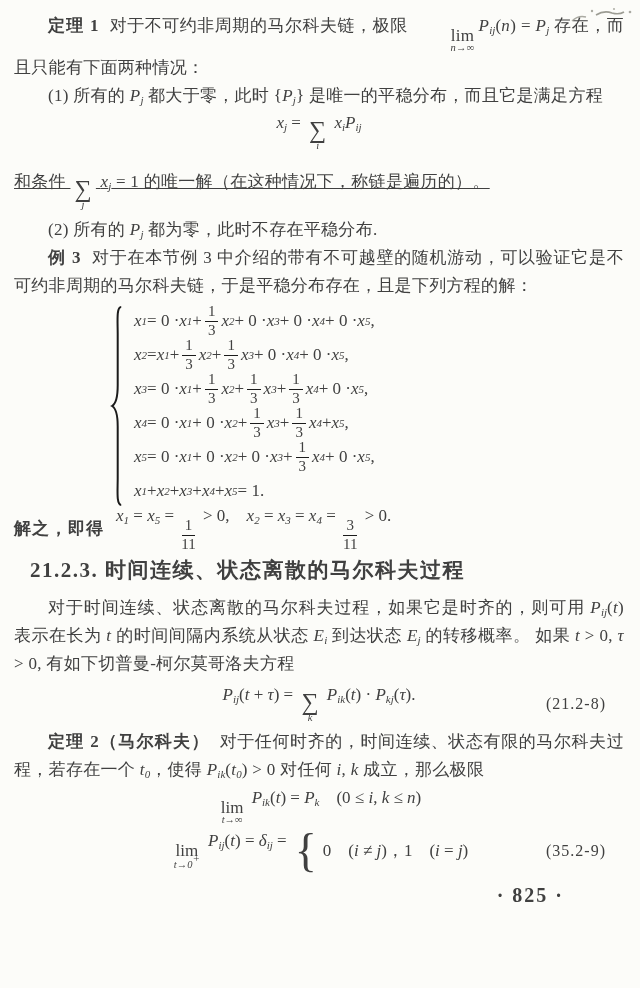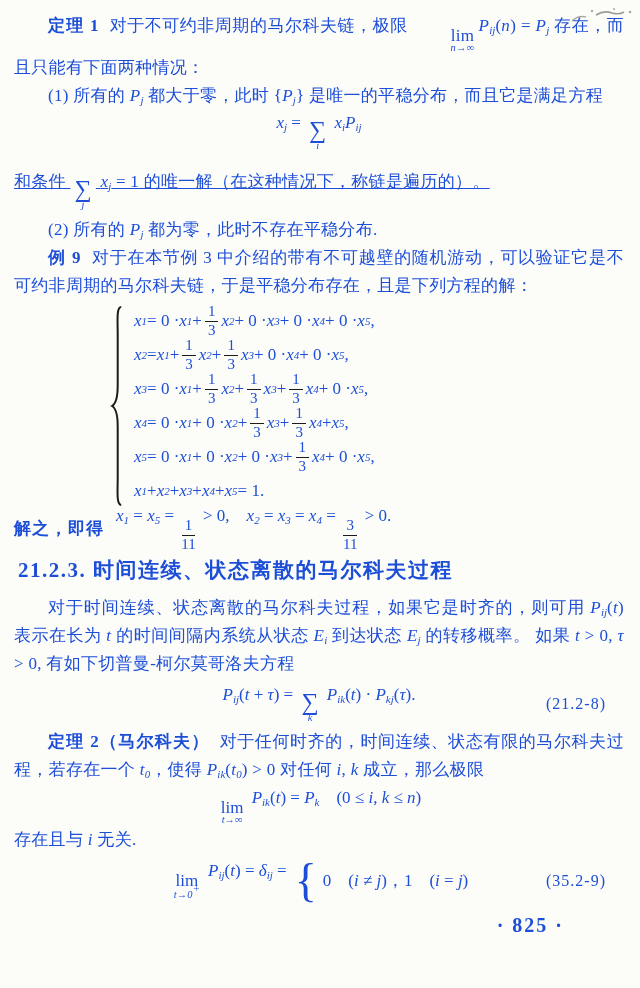--- a/index.html
+++ b/index.html
@@ -6,21 +6,21 @@
   body{
     width:640px;height:988px;
     background:#e9e9e6;
     font-family:"Liberation Serif","DejaVu Serif",serif;
   }
   .page{
     position:relative;
     width:640px;height:988px;
     box-sizing:border-box;
     background:#fcfcf9;
-    color:#1d4ed8;
+    color:#404040;
     padding:12px 16px 0 14px;
     overflow:hidden;
   }
   .para{font-size:17px;line-height:28px;text-align:justify;margin:0;letter-spacing:.3px;}
   .ind{text-indent:34px;}
   .lbl{font-weight:bold;margin-right:10px;letter-spacing:1px;}
   i{font-style:italic;}
   sub{font-size:11px;font-style:italic;line-height:0;vertical-align:-3px;letter-spacing:0;}
   sup{font-size:11px;font-style:italic;line-height:0;vertical-align:6px;}
   
@@ -44,21 +44,21 @@
   #f-delta{height:50px;margin:2px 0 0;}
   
   .eq-system{display:flex;align-items:stretch;margin:4px 0 4px 96px;}
   .brace-svg{width:14px;margin-right:10px;flex:0 0 14px;}
   .eq-lines{display:flex;flex-direction:column;}
   .eq-line{height:34px;display:flex;align-items:center;white-space:nowrap;font-size:17px;}
   
   .solution-row{display:flex;align-items:center;margin:4px 0;height:32px;font-size:17px;}
   .solution-row .lbl{margin-right:12px;}
   
-  .heading{font-size:21px;font-weight:bold;letter-spacing:1.5px;margin:12px 4px 10px;}
+  .heading{font-size:21px;font-weight:bold;letter-spacing:1.5px;margin:12px 16px 10px;}
   
   .cases-brace{font-size:46px;font-weight:300;line-height:48px;margin:0 6px 0 8px;}
   .cases{display:flex;flex-direction:row;justify-content:center;line-height:24px;font-size:17px;}
   
   .pagenum{text-align:right;margin:8px 60px 0 0;font-size:20px;font-weight:bold;letter-spacing:2px;}
   
   .smudge{position:absolute;top:5px;right:2px;opacity:.75;}
 </style>
 </head>
 <body>
@@ -96,21 +96,21 @@
           <span class="sg">∑</span>
           <span class="un">j</span>
         </span> <i>x</i><sub>j</sub> = 1 的唯一解（在这种情况下，称链是遍历的）。</span>
   </p>
 
   <p class="para ind">
     <span>(2) 所有的 <i>P</i><sub>j</sub> 都为零，此时不存在平稳分布.</span>
   </p>
 
   <p class="para ind">
-    <span class="lbl">例 9</span><span>对于在本节例 3 中介绍的带有不可越壁的随机游动，可以验证它是不可约非周期的马尔科夫链，于是平稳分布存在，且是下列方程的解：</span>
+    <span class="lbl">例 3</span><span>对于在本节例 3 中介绍的带有不可越壁的随机游动，可以验证它是不可约非周期的马尔科夫链，于是平稳分布存在，且是下列方程的解：</span>
   </p>
 
   <div class="eq-system">
     <svg class="brace-svg" viewBox="0 0 20 200" preserveAspectRatio="none">
       <path d="M16 3 C9 3 11 17 11 29 L11 80 C11 92 8 98 3 100 C8 102 11 108 11 120 L11 171 C11 183 9 197 16 197" fill="none" stroke="#1b1b1b" stroke-width="2" vector-effect="non-scaling-stroke"></path>
     </svg>
     <div class="eq-lines">
       <div class="eq-line"><i>x</i><sub>1</sub> = 0 · <i>x</i><sub>1</sub> + <span class="frac">
             <span class="fn">1</span>
             <span class="fd">3</span>
@@ -176,23 +176,20 @@
     <span class="lbl">定理 2（马尔科夫）</span><span>对于任何时齐的，时间连续、状态有限的马尔科夫过程，若存在一个 <i>t</i><sub>0</sub>，使得 <i>P</i><sub>ik</sub>(<i>t</i><sub>0</sub>) &gt; 0 对任何 <i>i</i>, <i>k</i> 成立，那么极限</span>
   </p>
 
   <div class="frow" id="f-limit">
     <span><span class="bigop lim">
           <span class="lw">lim</span>
           <span class="un">t→∞</span>
         </span> <i>P</i><sub>ik</sub>(<i>t</i>) = <i>P</i><sub>k</sub>　(0 ≤ <i>i</i>,  <i>k</i> ≤ <i>n</i>)</span>
   </div>
 
-  <p class="para">
-    <span>存在且与 <i>i</i> 无关.</span>
-  </p>
 
 
   <div class="frow" id="f-delta">
     <span><span class="bigop lim">
           <span class="lw">lim</span>
           <span class="un">t→0<sup>+</sup></span>
         </span> <i>P</i><sub>ij</sub>(<i>t</i>) = <i>δ</i><sub>ij</sub> =</span>
     <span class="cases-brace">{</span>
     <span class="cases">
       <span>0　(<i>i</i> ≠ <i>j</i>)，</span>

